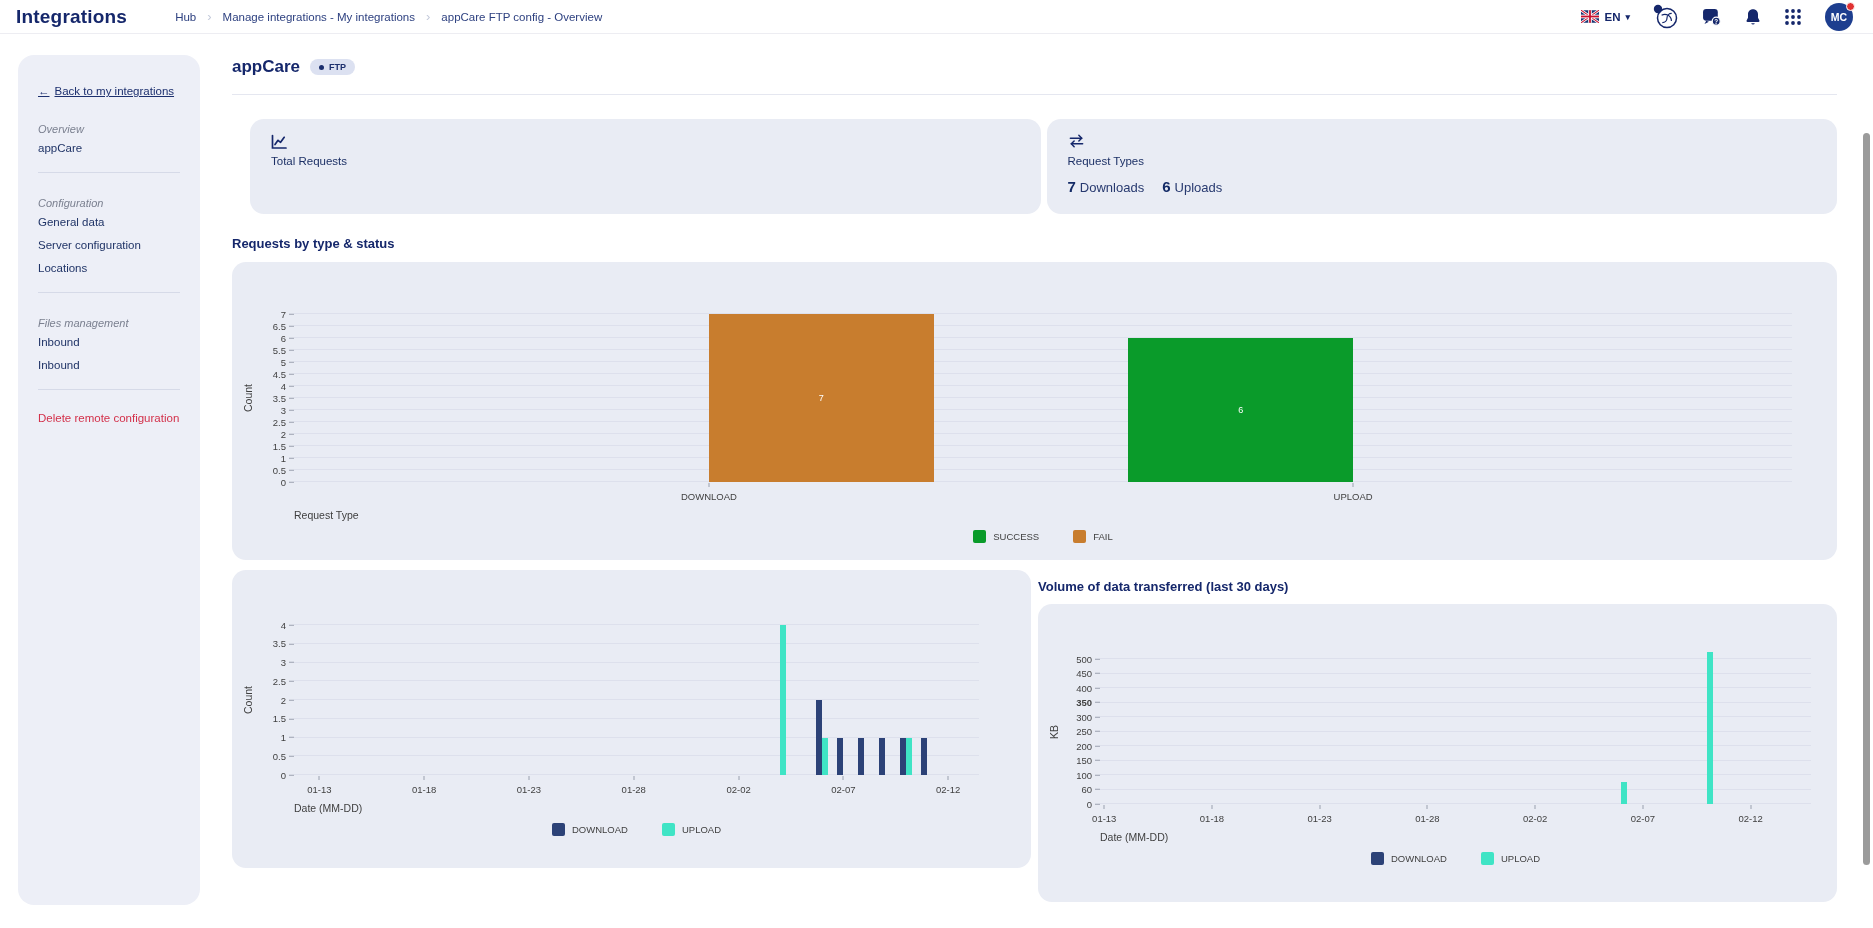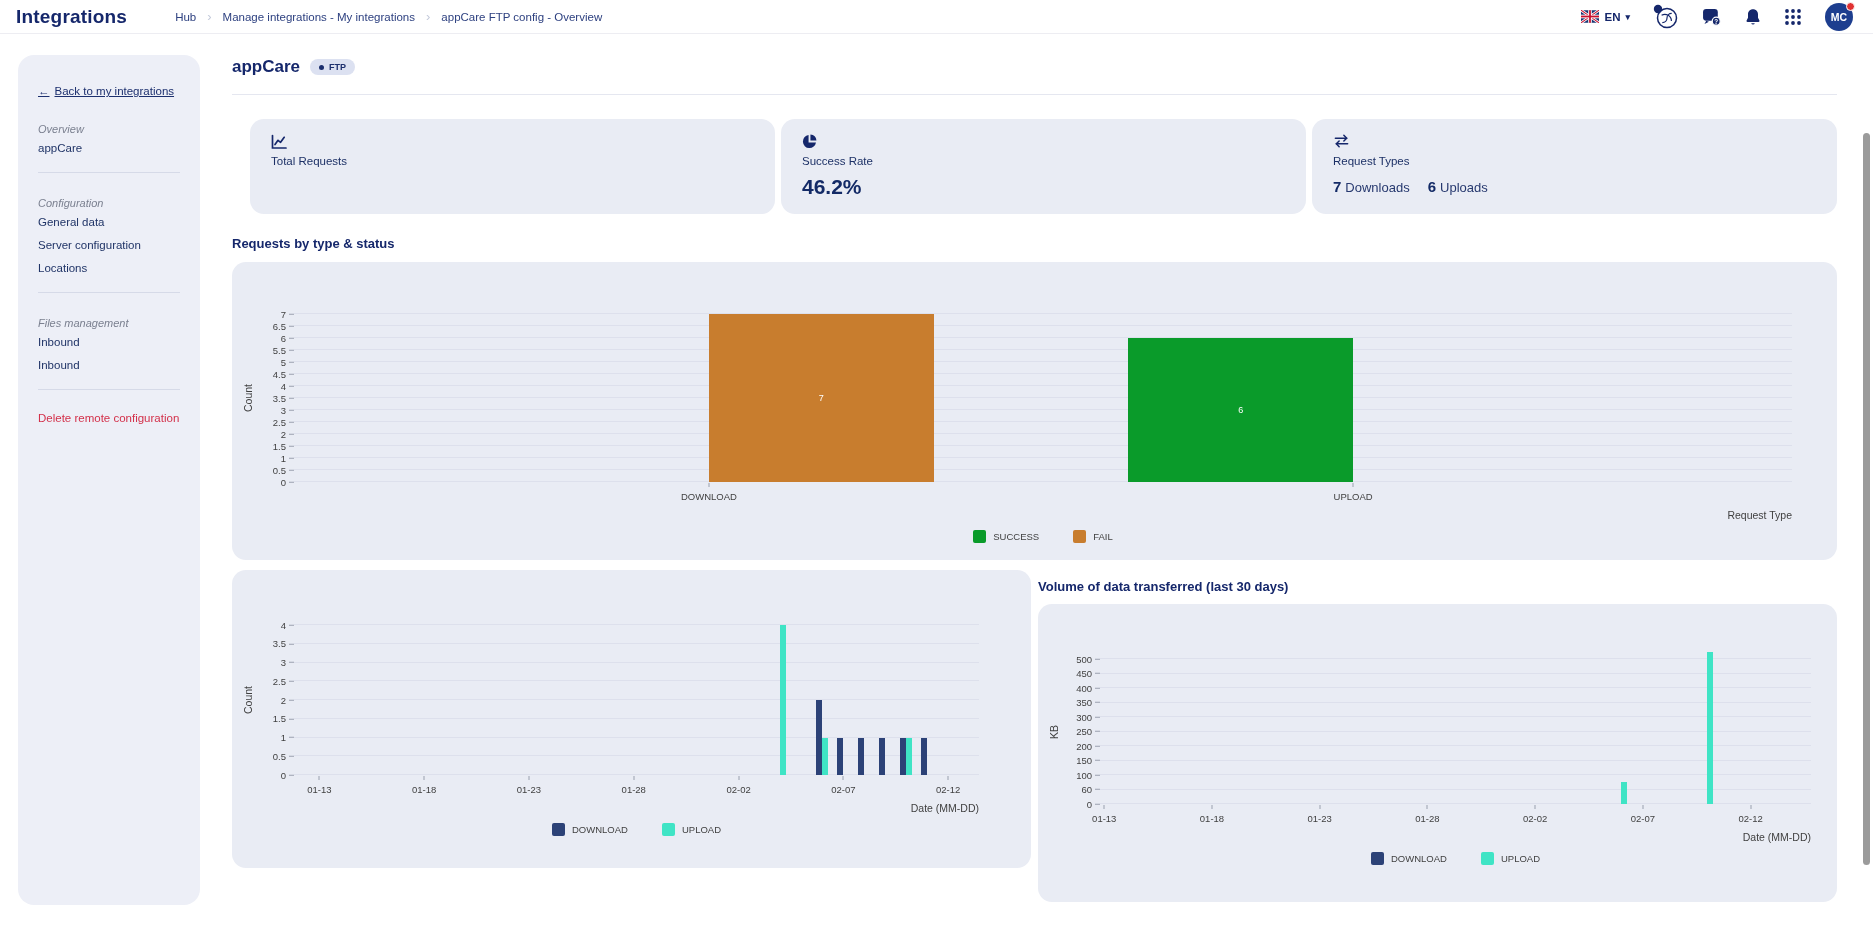--- a/index.html
+++ b/index.html
@@ -82,21 +82,21 @@
   .ytick::after { content:""; width:5px; height:1px; background:#9aa0ae; }
   .bar { position:absolute; bottom:0; }
   .blabel { position:absolute; left:0; right:0; top:50%; transform:translateY(-50%);
     text-align:center; font-size:9px; color:#fff; }
   .tbar { position:absolute; bottom:0; width:6px; }
   .xaxis { position:relative; height:27px; }
   .xdash { position:absolute; top:1px; width:1px; height:4px; background:#9aa0ae;
     transform:translateX(-50%); }
   .xtick { position:absolute; top:9px; transform:translateX(-50%); font-size:9.5px;
     color:#3f3f3f; white-space:nowrap; }
-  .xtitle { text-align:right; font-size:10.5px; color:#3f3f3f; height:17px; }
+  .xtitle { text-align:left; font-size:10.5px; color:#3f3f3f; height:17px; }
   .legend { display:flex; justify-content:center; align-items:center; gap:34px; margin-top:4px; }
   .legend-item { display:flex; align-items:center; gap:7px; font-size:9.5px; color:#3f3f3f;
     cursor:pointer; }
   .swatch { width:13px; height:13px; border-radius:2px; }
 
   .scroll-thumb { position:fixed; right:3px; top:133px; width:7px; height:732px;
     background:#9b9b9b; border-radius:4px; }
 </style>
 </head>
 <body>
@@ -200,28 +200,20 @@
     </div>
     <hr class="head-rule">
 
     <div class="stats" id="stats">
         <div class="stat-card">
           <div class="stat-icon"><svg width="16" height="16" viewBox="0 0 16 16" fill="none">
               <path d="M1.5 1.5v12.5H15" stroke="#15276b" stroke-width="1.7" stroke-linecap="round"></path>
               <path d="M4 10.5l3-4.2 2.6 2 3.6-5" stroke="#15276b" stroke-width="1.7" stroke-linecap="round" stroke-linejoin="round"></path>
             </svg></div>
           <div class="stat-label">Total Requests</div>
-        </div>
-        <div class="stat-card">
-          <div class="stat-icon"><svg width="15" height="15" viewBox="0 0 16 16">
-              <path d="M7 1.1A7 7 0 1 0 14.9 9H7Z" fill="#15276b"></path>
-              <path d="M9 .6a7 7 0 0 1 6.4 6.4H9Z" fill="#15276b"></path>
-            </svg></div>
-          <div class="stat-label">Success Rate</div>
-          <div class="stat-value">46.2%</div>
         </div>
         <div class="stat-card">
           <div class="stat-icon"><svg width="17" height="14" viewBox="0 0 18 14" fill="none" stroke="#15276b" stroke-width="1.6" stroke-linecap="round" stroke-linejoin="round">
               <path d="M2.5 4h12"></path>
               <path d="M11.5 1l3 3-3 3"></path>
               <path d="M15.5 10h-12"></path>
               <path d="M6.5 7l-3 3 3 3"></path>
             </svg></div>
           <div class="stat-label">Request Types</div>
           <div class="stat-pairs">
@@ -371,21 +363,21 @@
             <div class="chart-area">
               <div class="ytitle">KB</div>
               <div class="ycol">
                 <div class="ytick" style="bottom: 0%;">0</div>
                 <div class="ytick" style="bottom: 10%;">60</div>
                 <div class="ytick" style="bottom: 20%;">100</div>
                 <div class="ytick" style="bottom: 30%;">150</div>
                 <div class="ytick" style="bottom: 40%;">200</div>
                 <div class="ytick" style="bottom: 50%;">250</div>
                 <div class="ytick" style="bottom: 60%; text-align: center;">300</div>
-                <div class="ytick" style="bottom: 70%;">350</div>
+                <div class="ytick" style="bottom: 70%; font-weight: bold;">350</div>
                 <div class="ytick" style="bottom: 80%;">400</div>
                 <div class="ytick" style="bottom: 90%;">450</div>
                 <div class="ytick" style="bottom: 100%; margin-top: 20px;">500</div>
               </div>
               <div class="pcol">
                 <div class="plot">
                   <div class="grid" style="bottom: 0%;"></div>
                   <div class="grid" style="bottom: 10%;"></div>
                   <div class="grid" style="bottom: 20%;"></div>
                   <div class="grid" style="bottom: 30%;"></div>

